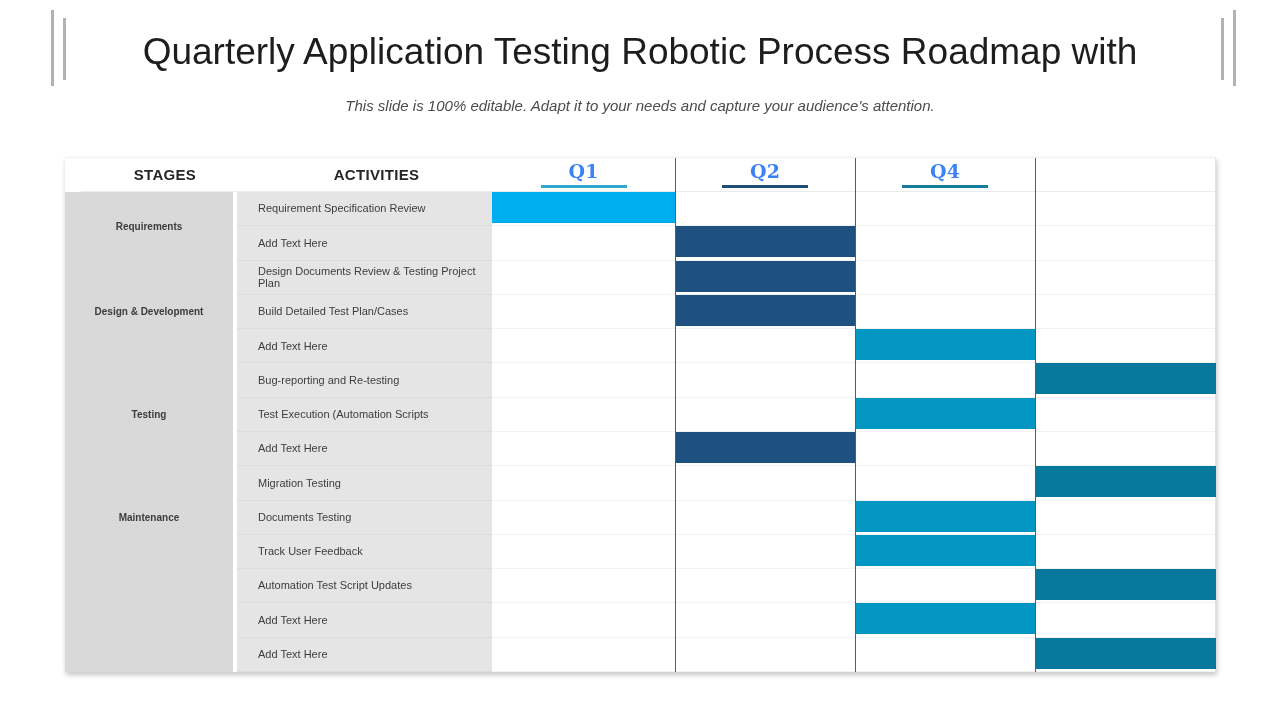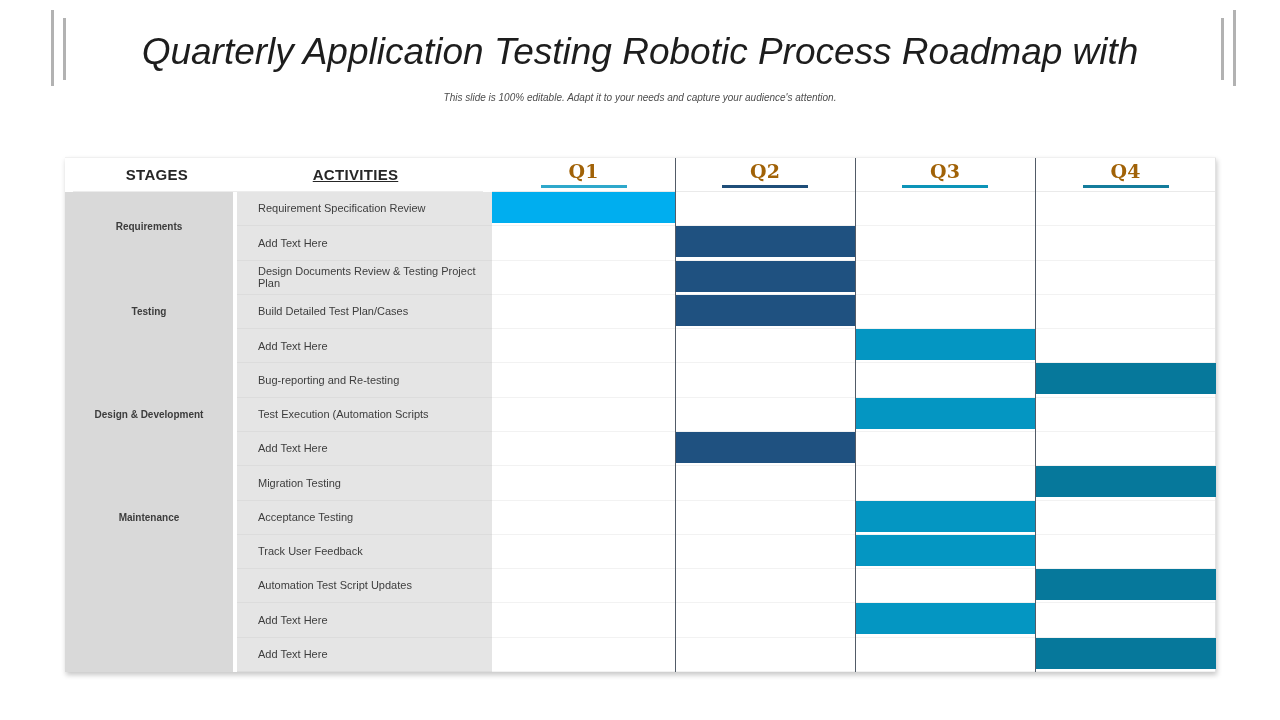--- a/index.html
+++ b/index.html
@@ -11,39 +11,39 @@
   .deco-bar{position:absolute;background:#b2b2b2;width:3px;}
   .deco-left-tall{left:51px;top:10px;height:76px;}
   .deco-left-short{left:63px;top:18px;height:62px;}
   .deco-right-short{left:1221px;top:18px;height:62px;}
   .deco-right-tall{left:1233px;top:10px;height:76px;}
 
   .title{
     position:absolute;top:6px;left:110px;width:1060px;text-align:center;
     font-size:37px;line-height:41px;font-weight:400;color:#1d1d1d;letter-spacing:0px;
   }
-  .title span{display:block;font-style:italic;}
+  .title span{display:block;}
   .subtitle{
     position:absolute;top:82px;left:0;width:1280px;text-align:center;
-    font-style:italic;font-size:10px;color:#4c4c4c;
+    font-style:italic;font-size:15px;color:#4c4c4c;
   }
 
   
   .roadmap{
     position:absolute;left:65px;top:157px;width:1151px;height:514px;
     box-shadow:1px 3px 5px rgba(0,0,0,0.22);background:#fff;border-top:1px solid #f0f0f0;
   }
   .hdr-stages,.hdr-acts{
     position:absolute;top:0;height:34px;background:#fff;box-sizing:border-box;
     display:flex;align-items:center;justify-content:center;
     font-weight:700;font-size:15px;color:#262626;letter-spacing:.3px;
     border-bottom:1px solid #ececec;
   }
-  .hdr-stages{left:8px;width:172px;border-right:4px solid #fff;}
-  .hdr-acts{left:163px;width:255px;text-decoration:underline;}
+  .hdr-stages{left:16px;width:172px;border-right:4px solid #fff;}
+  .hdr-acts{left:184px;width:255px;}
 
   .stages-body{
     position:absolute;top:34px;left:0;width:172px;height:480px;background:#d9d9d9;
     border-right:4px solid #ffffff;box-sizing:border-box;
     display:flex;flex-direction:column;
   }
   .stage-cell{
     display:flex;align-items:center;justify-content:center;text-align:center;
     font-weight:700;font-size:10px;color:#3c3c3c;line-height:17px;
     padding:0 22px;box-sizing:border-box;
@@ -60,21 +60,21 @@
   .chart{
     position:absolute;top:0;left:427px;width:724px;height:514px;box-sizing:border-box;
     border-right:1px solid #e2e2e2;
   }
   .chart-hdr{
     height:34px;display:grid;grid-template-columns:183px 180px 180px 181px;
     box-sizing:border-box;border-bottom:1px solid #eaeaea;
   }
   .q-cell{text-align:center;padding-top:3px;}
   .q-label{
-    font-family:"DejaVu Serif",serif;font-weight:700;font-size:19px;color:#a16207;
+    font-family:"DejaVu Serif",serif;font-weight:700;font-size:19px;color:#3b82f6;
     display:block;line-height:21px;
   }
   .q-underline{display:block;width:86px;height:3px;margin:3px auto 0;}
   .chart-body{height:480px;}
   .chart-row{
     height:34.2857px;box-sizing:border-box;border-bottom:1px solid #f2f2f2;
     display:grid;grid-template-columns:183px 180px 180px 181px;position:relative;
   }
   .gantt-bar{height:31px;align-self:start;z-index:1;}
   .vline{position:absolute;top:0;height:514px;width:1px;background:#525b67;z-index:3;}
@@ -100,25 +100,25 @@
     <div class="hdr-stages">STAGES</div>
     <div class="hdr-acts">ACTIVITIES</div>
 
     <div class="stages-body">
 
         <div class="stage-cell" style="height: 68.5714px;">
           <span>Requirements</span>
         </div>
 
         <div class="stage-cell" style="height: 102.857px;">
+          <span>Design &amp; Development</span>
+        </div>
+
+        <div class="stage-cell" style="height: 102.857px;">
           <span>Testing</span>
-        </div>
-
-        <div class="stage-cell" style="height: 102.857px;">
-          <span>Design &amp; Development</span>
         </div>
 
 
         <div class="stage-cell" style="height: 102.857px;">
           <span>Maintenance</span>
         </div>
 
     </div>
 
     <div class="acts-body">
@@ -153,21 +153,21 @@
 
         <div class="act-cell">
           <span>Add Text Here</span>
         </div>
 
         <div class="act-cell">
           <span>Migration Testing</span>
         </div>
 
         <div class="act-cell">
-          <span>Acceptance Testing</span>
+          <span>Documents Testing</span>
         </div>
 
         <div class="act-cell">
           <span>Track User Feedback</span>
         </div>
 
         <div class="act-cell">
           <span>Automation Test Script Updates</span>
         </div>
 
@@ -187,24 +187,20 @@
           <div class="q-cell">
             <span class="q-label">Q1</span>
             <span class="q-underline" style="background: rgb(46, 168, 203);"></span>
           </div>
 
           <div class="q-cell">
             <span class="q-label">Q2</span>
             <span class="q-underline" style="background: rgb(31, 78, 121);"></span>
           </div>
 
-          <div class="q-cell">
-            <span class="q-label">Q3</span>
-            <span class="q-underline" style="background: rgb(12, 148, 184);"></span>
-          </div>
 
           <div class="q-cell">
             <span class="q-label">Q4</span>
             <span class="q-underline" style="background: rgb(20, 124, 156);"></span>
           </div>
 
       </div>
       <div class="chart-body">
 
           <div class="chart-row">

